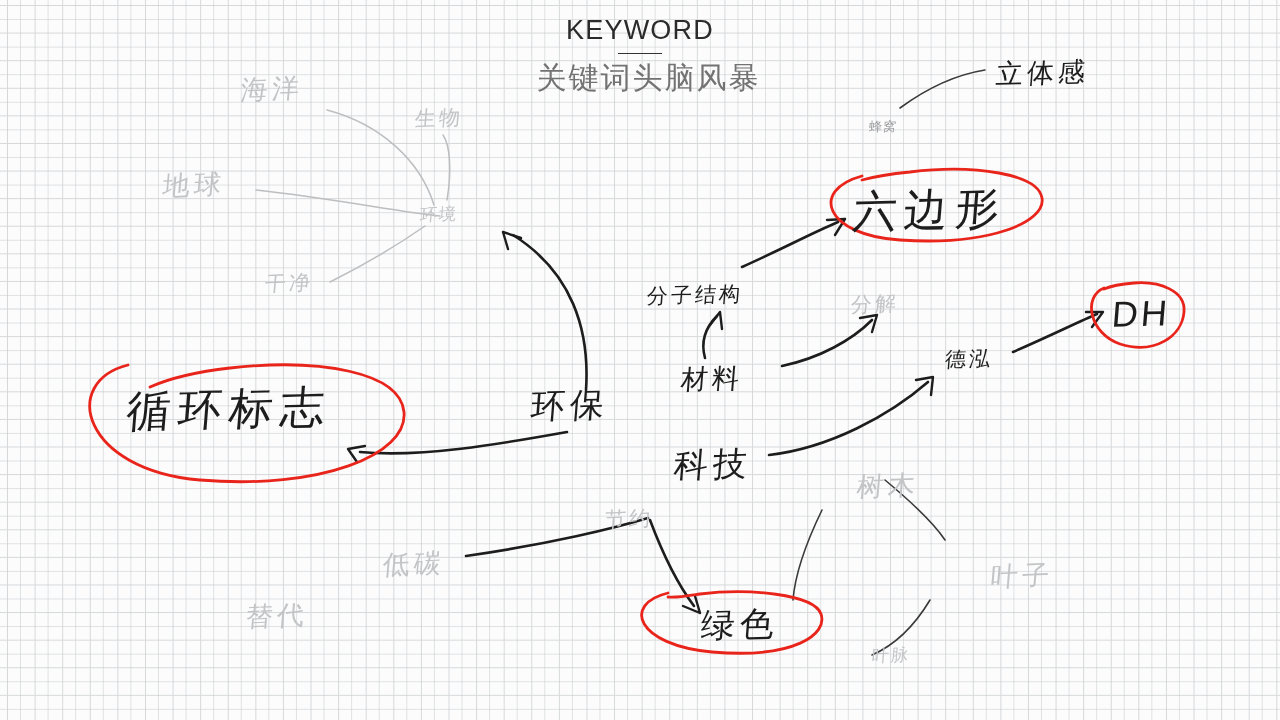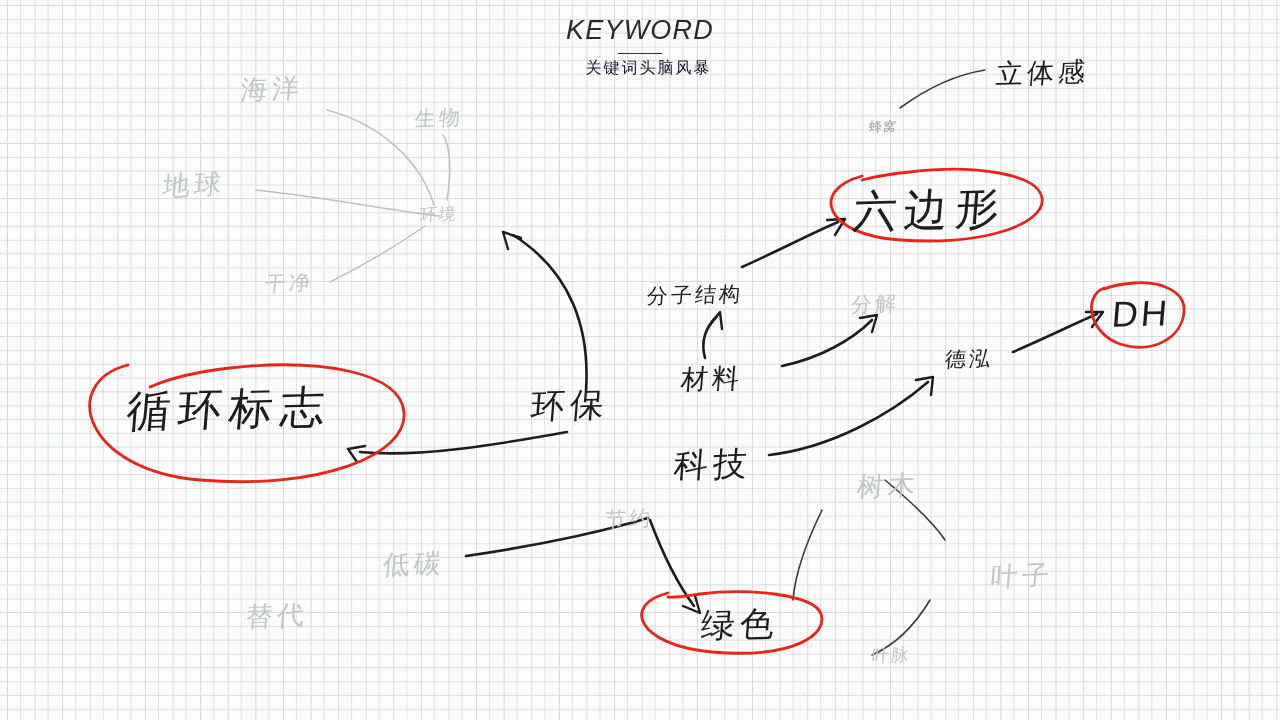--- a/index.html
+++ b/index.html
@@ -26,24 +26,24 @@
     background-size:27.6px 27.6px;
     background-position:20px 19px;
   }
   #board{position:absolute;left:0;top:0;width:1280px;height:720px;}
   svg.ink{position:absolute;left:0;top:0;width:1280px;height:720px;overflow:visible;}
 
   
   .title-block{position:absolute;left:0;top:14px;width:1280px;text-align:center;}
   .title-en{
     font-size:27px;line-height:33px;letter-spacing:1.2px;color:#2b2b2b;
-    font-weight:300;font-family:"Liberation Sans","DejaVu Sans",sans-serif;font-style:italic;
+    font-weight:300;font-family:"Liberation Sans","DejaVu Sans",sans-serif;
   }
   .title-rule{width:44px;height:0;border-top:1.6px solid #333;margin:6px auto 4px auto;}
-  .title-cn{font-size:16px;letter-spacing:2px;color:#0f172a;margin-left:17px;}
+  .title-cn{font-size:30px;letter-spacing:2px;color:#737373;margin-left:17px;}
 
   
   .kw{position:absolute;white-space:nowrap;}
   .kw span{display:block;}
   .kw-dark{color:#1d1d1d;}
   .kw-faint{color:#c2c4c6;}
   .kw-mid{color:#9a9c9e;}
 
   
   .hand{

